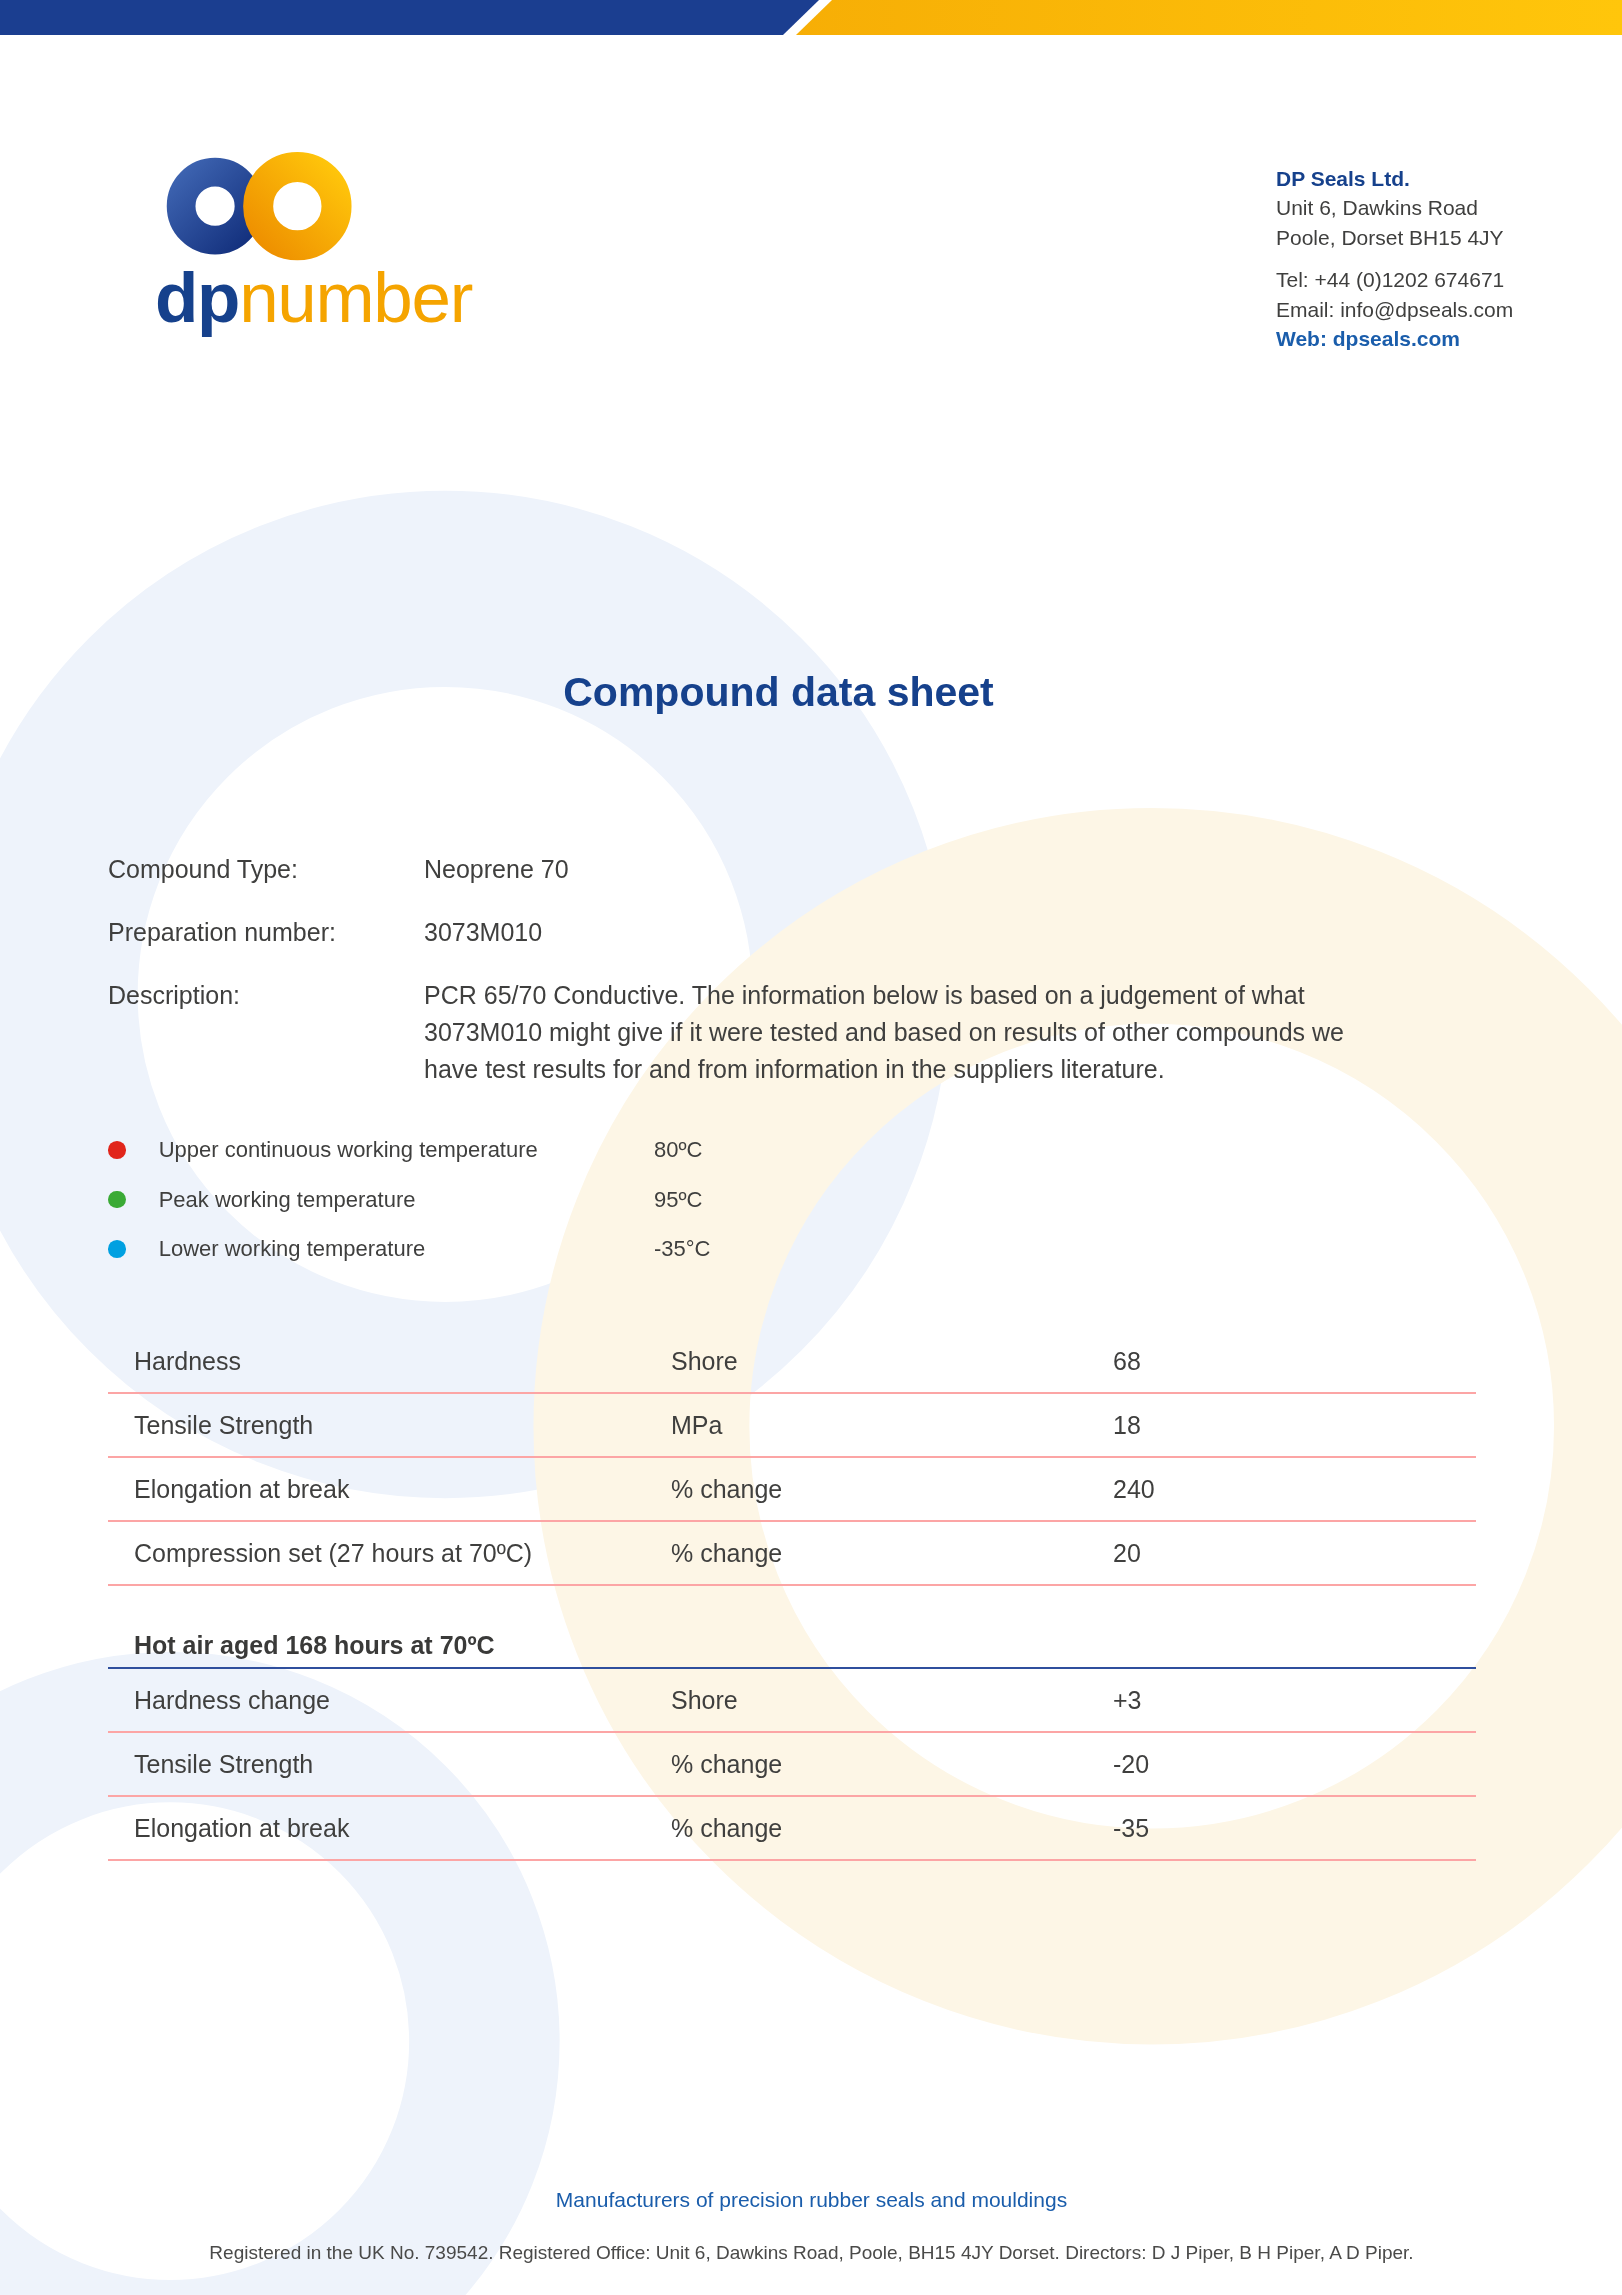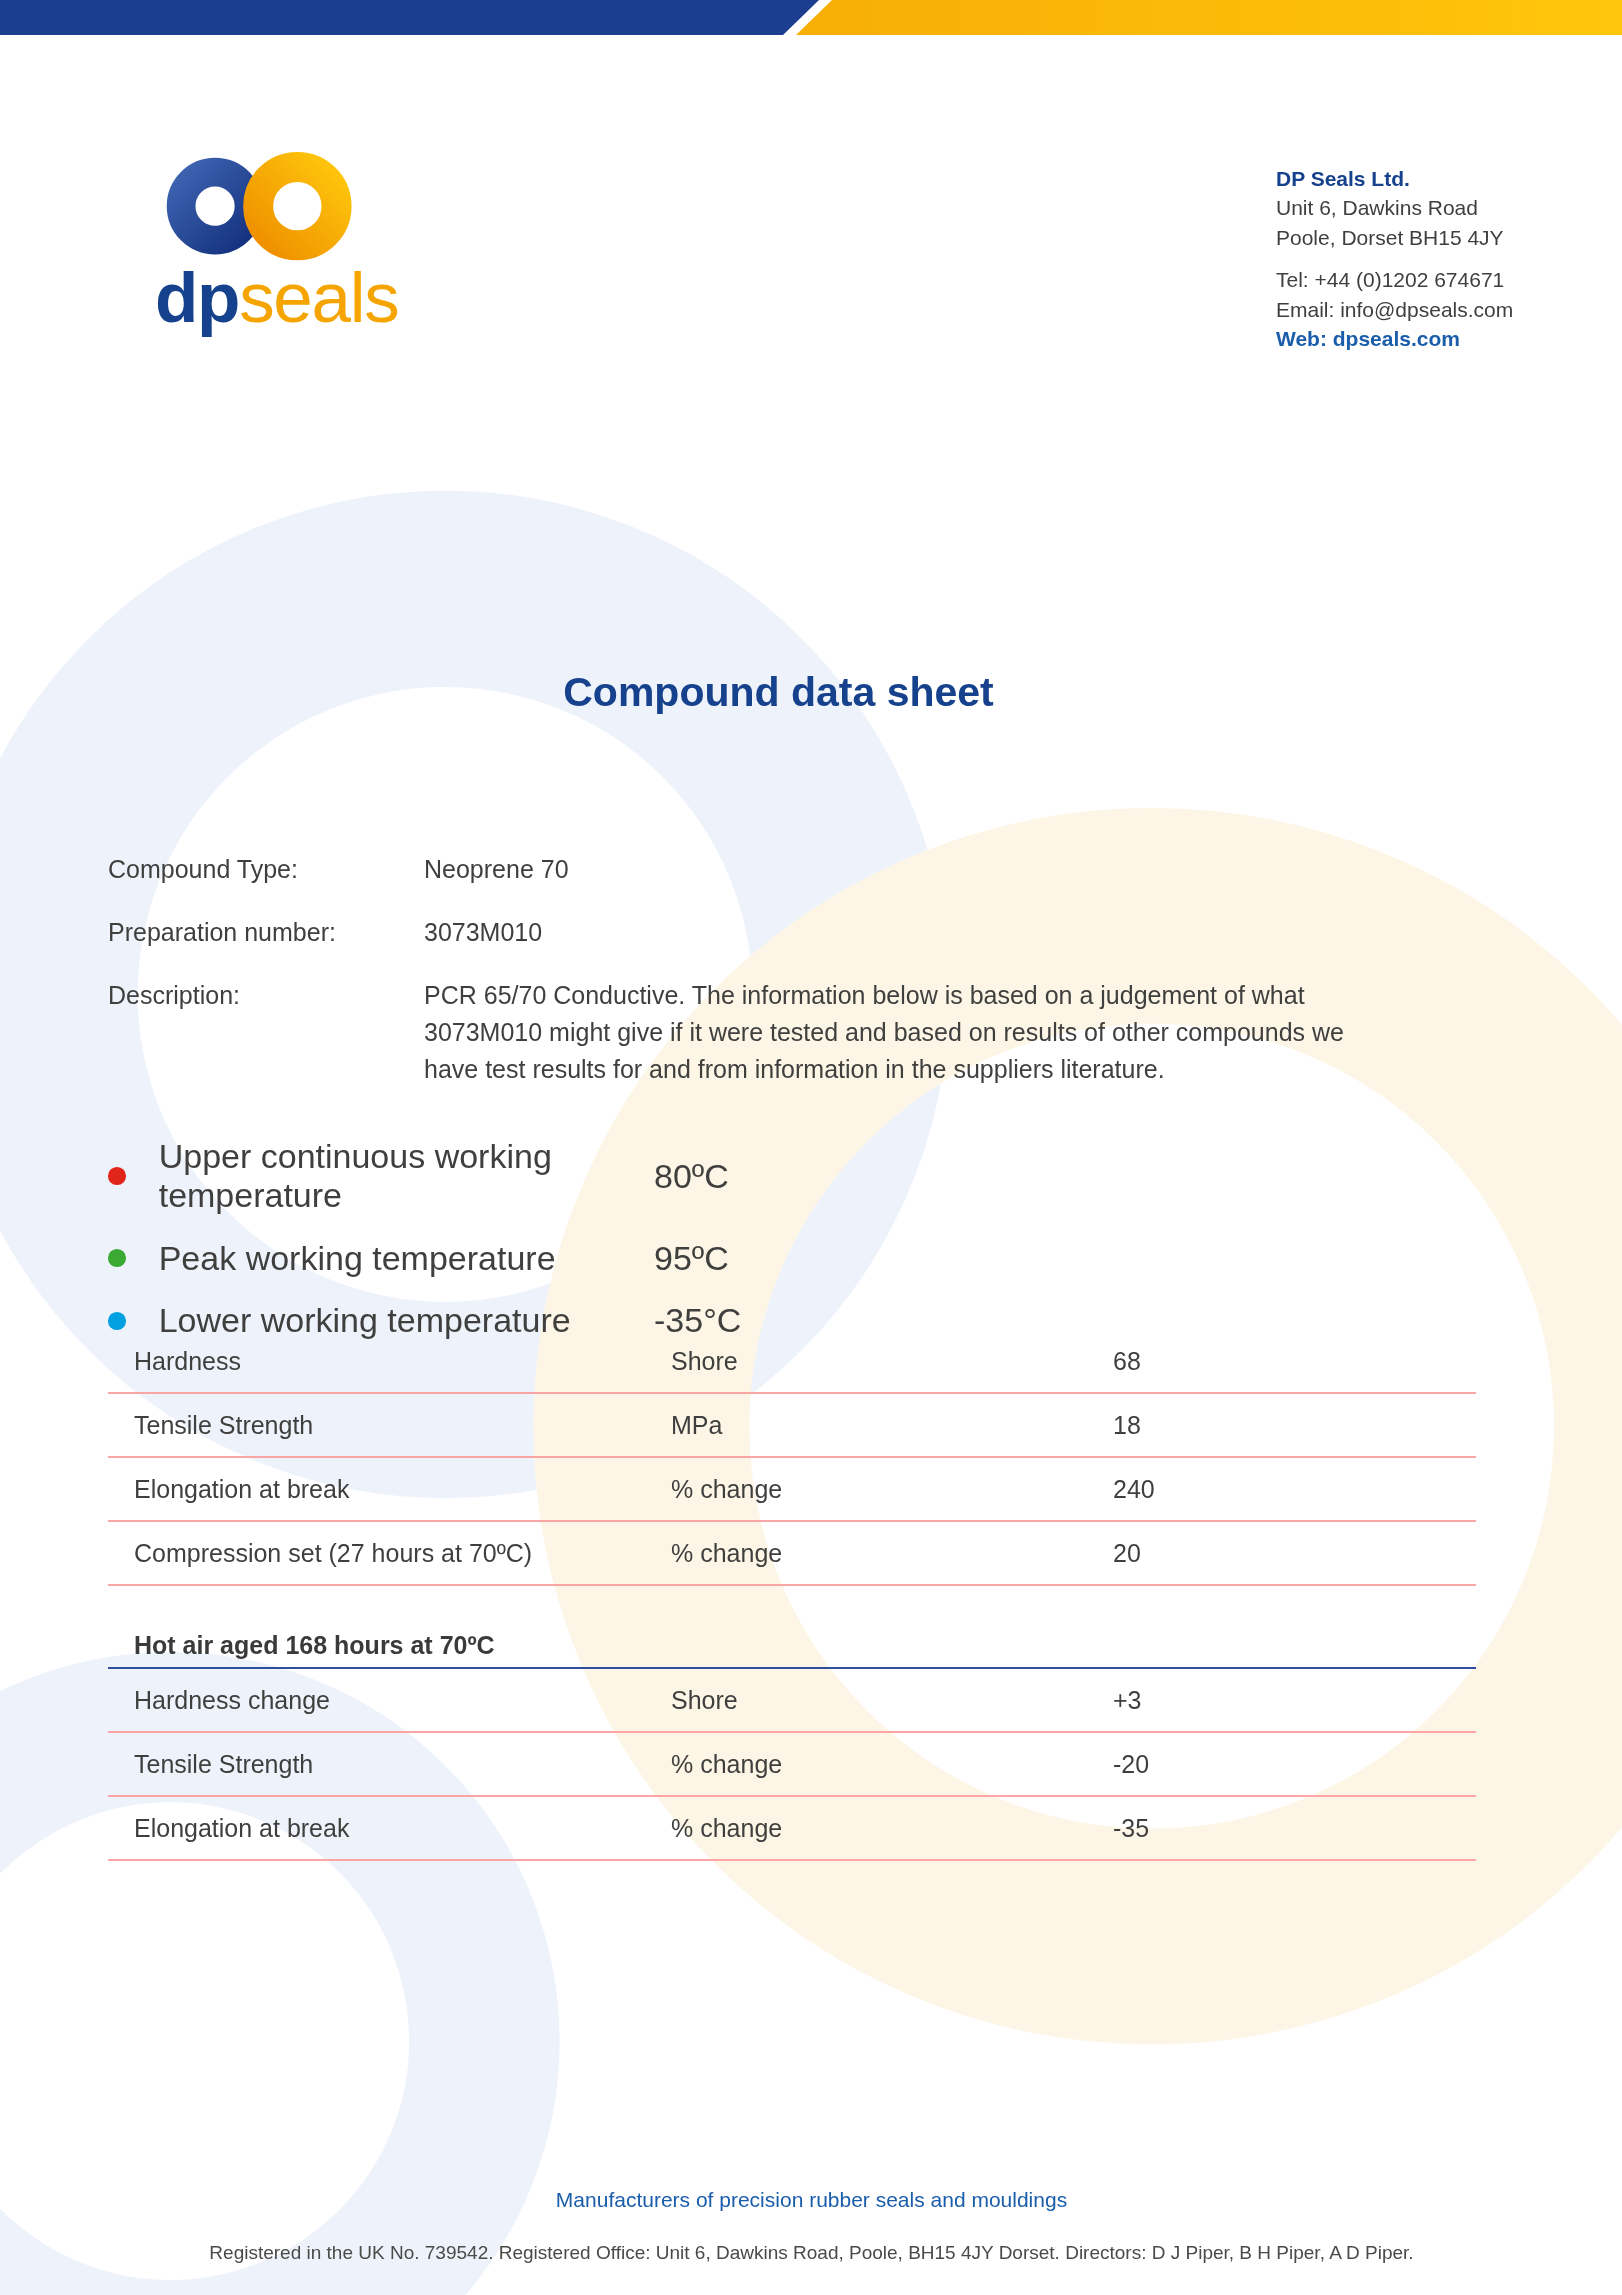--- a/index.html
+++ b/index.html
@@ -36,21 +36,21 @@
     font-size:41px;font-weight:700;color:#16418c;}
 
   
   .material{position:absolute;left:108px;top:851px;width:1283px;}
   .mrow{display:flex;margin-bottom:26px;font-size:25px;line-height:37px;}
   .mrow .mlabel{flex:0 0 316px;}
   .mrow .mvalue{flex:1;max-width:962px;}
 
   
   .bullets{position:absolute;left:108px;top:1137px;width:667px;}
-  .brow{display:flex;align-items:center;margin-bottom:23.6px;font-size:34px;}
+  .brow{display:flex;align-items:center;margin-bottom:23.6px;font-size:22px;}
   .bdot{width:17.7px;height:17.7px;border-radius:50%;flex:0 0 17.7px;margin-right:33px;}
   .blabel{flex:1;}
   .bvalue{flex:0 0 121px;text-align:left;}
 
   
   .table{position:absolute;left:108px;top:1330px;width:1368px;font-size:25px;}
   .trow{display:grid;grid-template-columns:537px 442px 1fr;align-items:center;
     padding-left:26px;height:62px;border-bottom:2px solid #fca5a5;}
   .thead{height:56px;font-weight:700;color:#16418c;border-bottom:2px solid #2f4f9d;}
   .tsection{display:block;height:51px;line-height:58px;font-weight:700;color:#3a3a39;
@@ -90,21 +90,21 @@
         <linearGradient id="gGold" x1="0" y1="1" x2="1" y2="0">
           <stop offset="0" stop-color="#ee8f00"></stop>
           <stop offset="1" stop-color="#ffc60b"></stop>
         </linearGradient>
       </defs>
       <circle cx="92" cy="87" r="52" fill="none" stroke="url(#gBlue)" stroke-width="44"></circle>
       <circle cx="218" cy="87" r="60" fill="none" stroke="url(#gGold)" stroke-width="46"></circle>
     </svg>
   </div>
   <div class="logo-text">
-    <span class="logo-dp">dp</span><span class="logo-seals">seals</span>
+    <span class="logo-dp">dp</span><span class="logo-seals">number</span>
   </div>
 
   <div class="contact">
     <div class="company">DP Seals Ltd.</div>
     <div>Unit 6, Dawkins Road</div>
     <div>Poole, Dorset BH15 4JY</div>
     <div class="group2">
       <div>Tel: +44 (0)1202 674671</div>
       <div>Email: info@dpseals.com</div>
       <div class="web">Web: dpseals.com</div>

